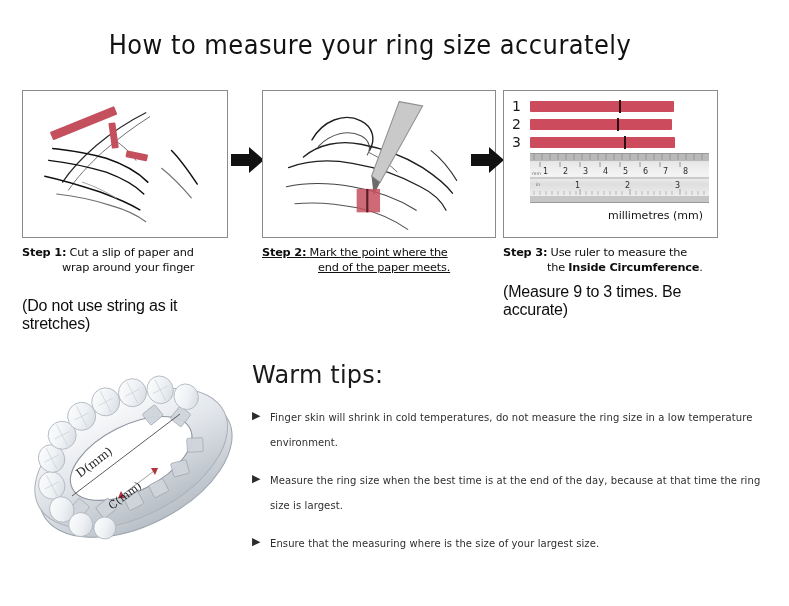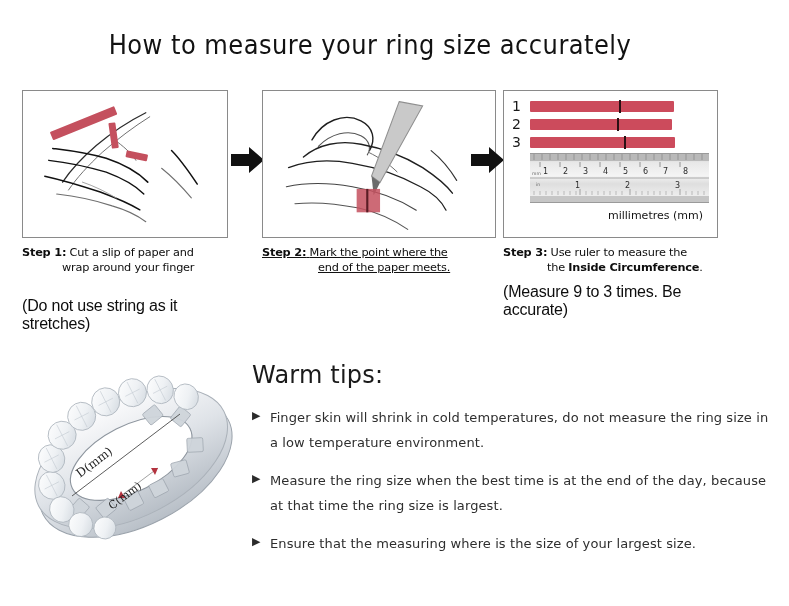--- a/index.html
+++ b/index.html
@@ -171,21 +171,21 @@
   .tip-bullet {
     flex: 0 0 auto;
     width: 18px;
     padding-top: 5px;
     color: #2b2b2b;
     font-size: 11px;
     line-height: 1;
   }
   .tip-text {
     font-family: "DejaVu Sans", sans-serif;
-    font-size: 13px;
+    font-size: 10px;
     line-height: 25px;
     color: #2e2e2e;
     letter-spacing: 0.1px;
   }
 </style>
 </head>
 <body>
 
 <div id="page-title">How to measure your ring size accurately</div>
 

